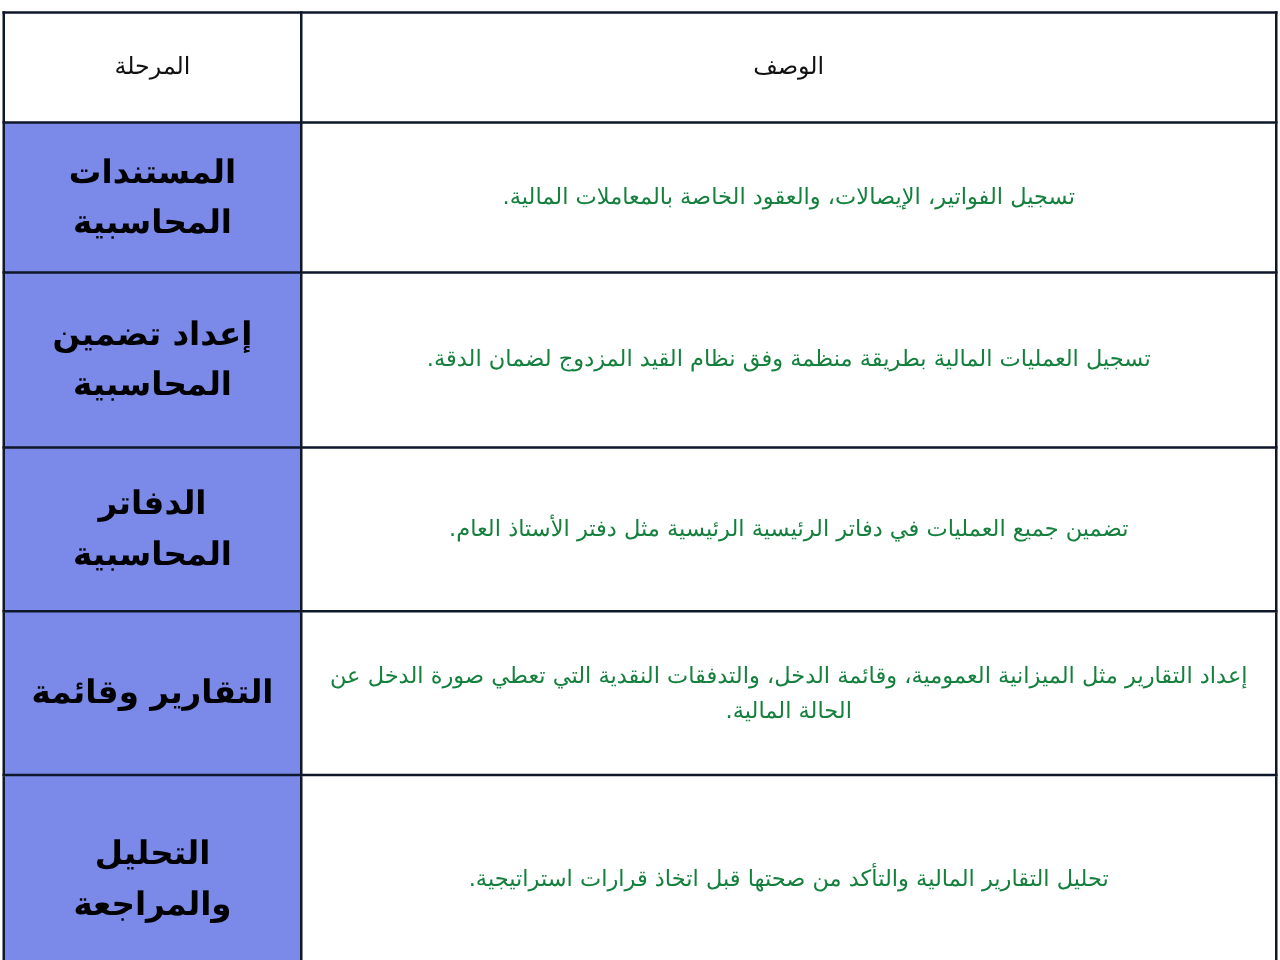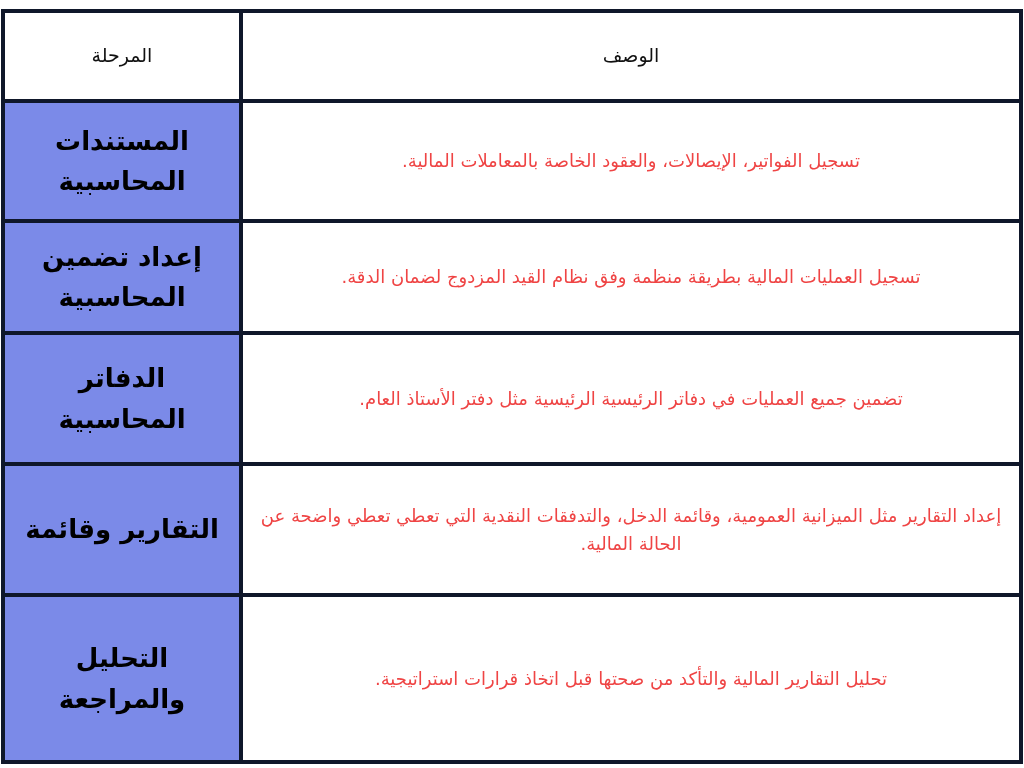--- a/index.html
+++ b/index.html
@@ -27,46 +27,46 @@
     table-layout: fixed;
     width: 1018px;
     margin-top: 9px;
     direction: rtl;
   }
   table.accounting-table col.stage-col { width: 238px; }
   table.accounting-table col.desc-col  { width: 780px; }
 
   table.accounting-table th,
   table.accounting-table td {
-    border: 4px solid #0f172a;
+    border: 2px solid #0f172a;
     text-align: center;
     vertical-align: middle;
     padding: 12px 14px;
     line-height: 1.55;
   }
   thead th {
     height: 62px;
     font-weight: normal;
     font-size: 19px;
     background: #ffffff;
   }
   td.stage-cell {
     background: #7b8ae8;
     font-weight: bold;
     font-size: 26px;
     color: #000000;
   }
   td.desc-cell {
     background: #ffffff;
     font-size: 18px;
-    color: #ef4444;
+    color: #15803d;
   }
   tbody tr { height: 125px; }
   tbody tr:nth-child(1) { height: 120px; }
-  tbody tr:nth-child(2) { height: 112px; }
+  tbody tr:nth-child(2) { height: 140px; }
   tbody tr:nth-child(3) { height: 131px; }
   tbody tr:nth-child(4) { height: 131px; }
   tbody tr:nth-child(5) { height: 167px; }
 </style>
 </head>
 <body>
 
 <div class="page">
   <table class="accounting-table">
     <colgroup>
@@ -86,21 +86,21 @@
       </tr>
       <tr>
         <td class="desc-cell">تسجيل العمليات المالية بطريقة منظمة وفق نظام القيد المزدوج لضمان الدقة.</td>
         <td class="stage-cell">إعداد تضمين المحاسبية</td>
       </tr>
       <tr>
         <td class="desc-cell">تضمين جميع العمليات في دفاتر الرئيسية الرئيسية مثل دفتر الأستاذ العام.</td>
         <td class="stage-cell">الدفاتر المحاسبية</td>
       </tr>
       <tr>
-        <td class="desc-cell">إعداد التقارير مثل الميزانية العمومية، وقائمة الدخل، والتدفقات النقدية التي تعطي تعطي واضحة عن الحالة المالية.</td>
+        <td class="desc-cell">إعداد التقارير مثل الميزانية العمومية، وقائمة الدخل، والتدفقات النقدية التي تعطي صورة الدخل عن الحالة المالية.</td>
         <td class="stage-cell">التقارير وقائمة</td>
       </tr>
       <tr>
         <td class="desc-cell">تحليل التقارير المالية والتأكد من صحتها قبل اتخاذ قرارات استراتيجية.</td>
         <td class="stage-cell">التحليل والمراجعة</td>
       </tr>
     </tbody>
   </table>
 </div>
 

